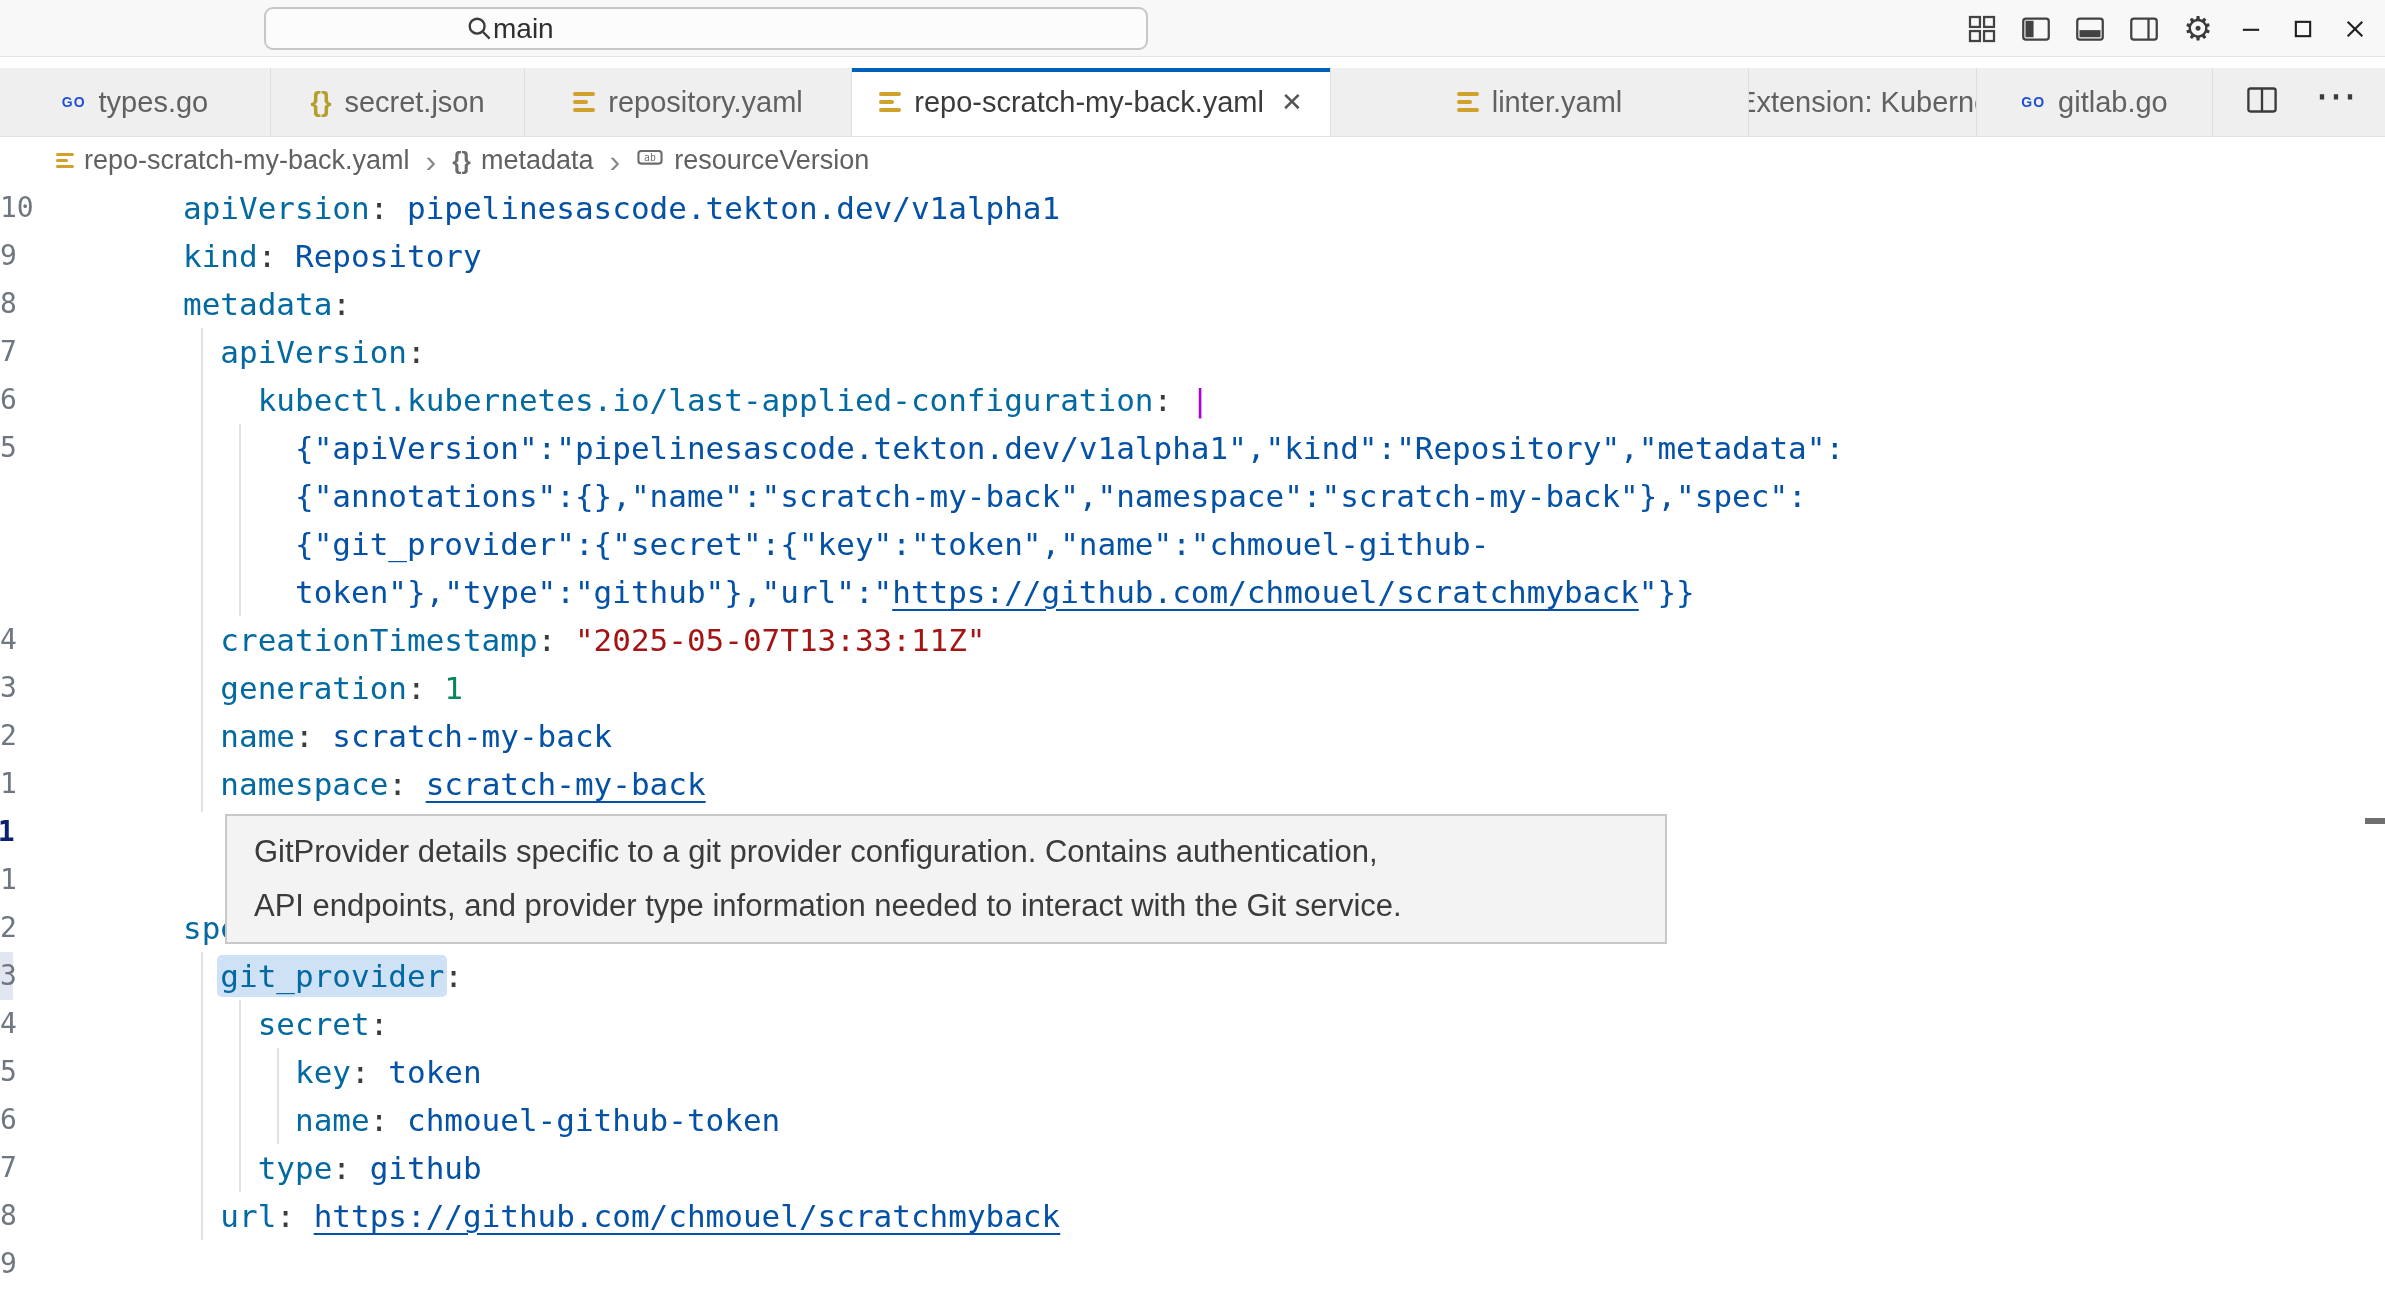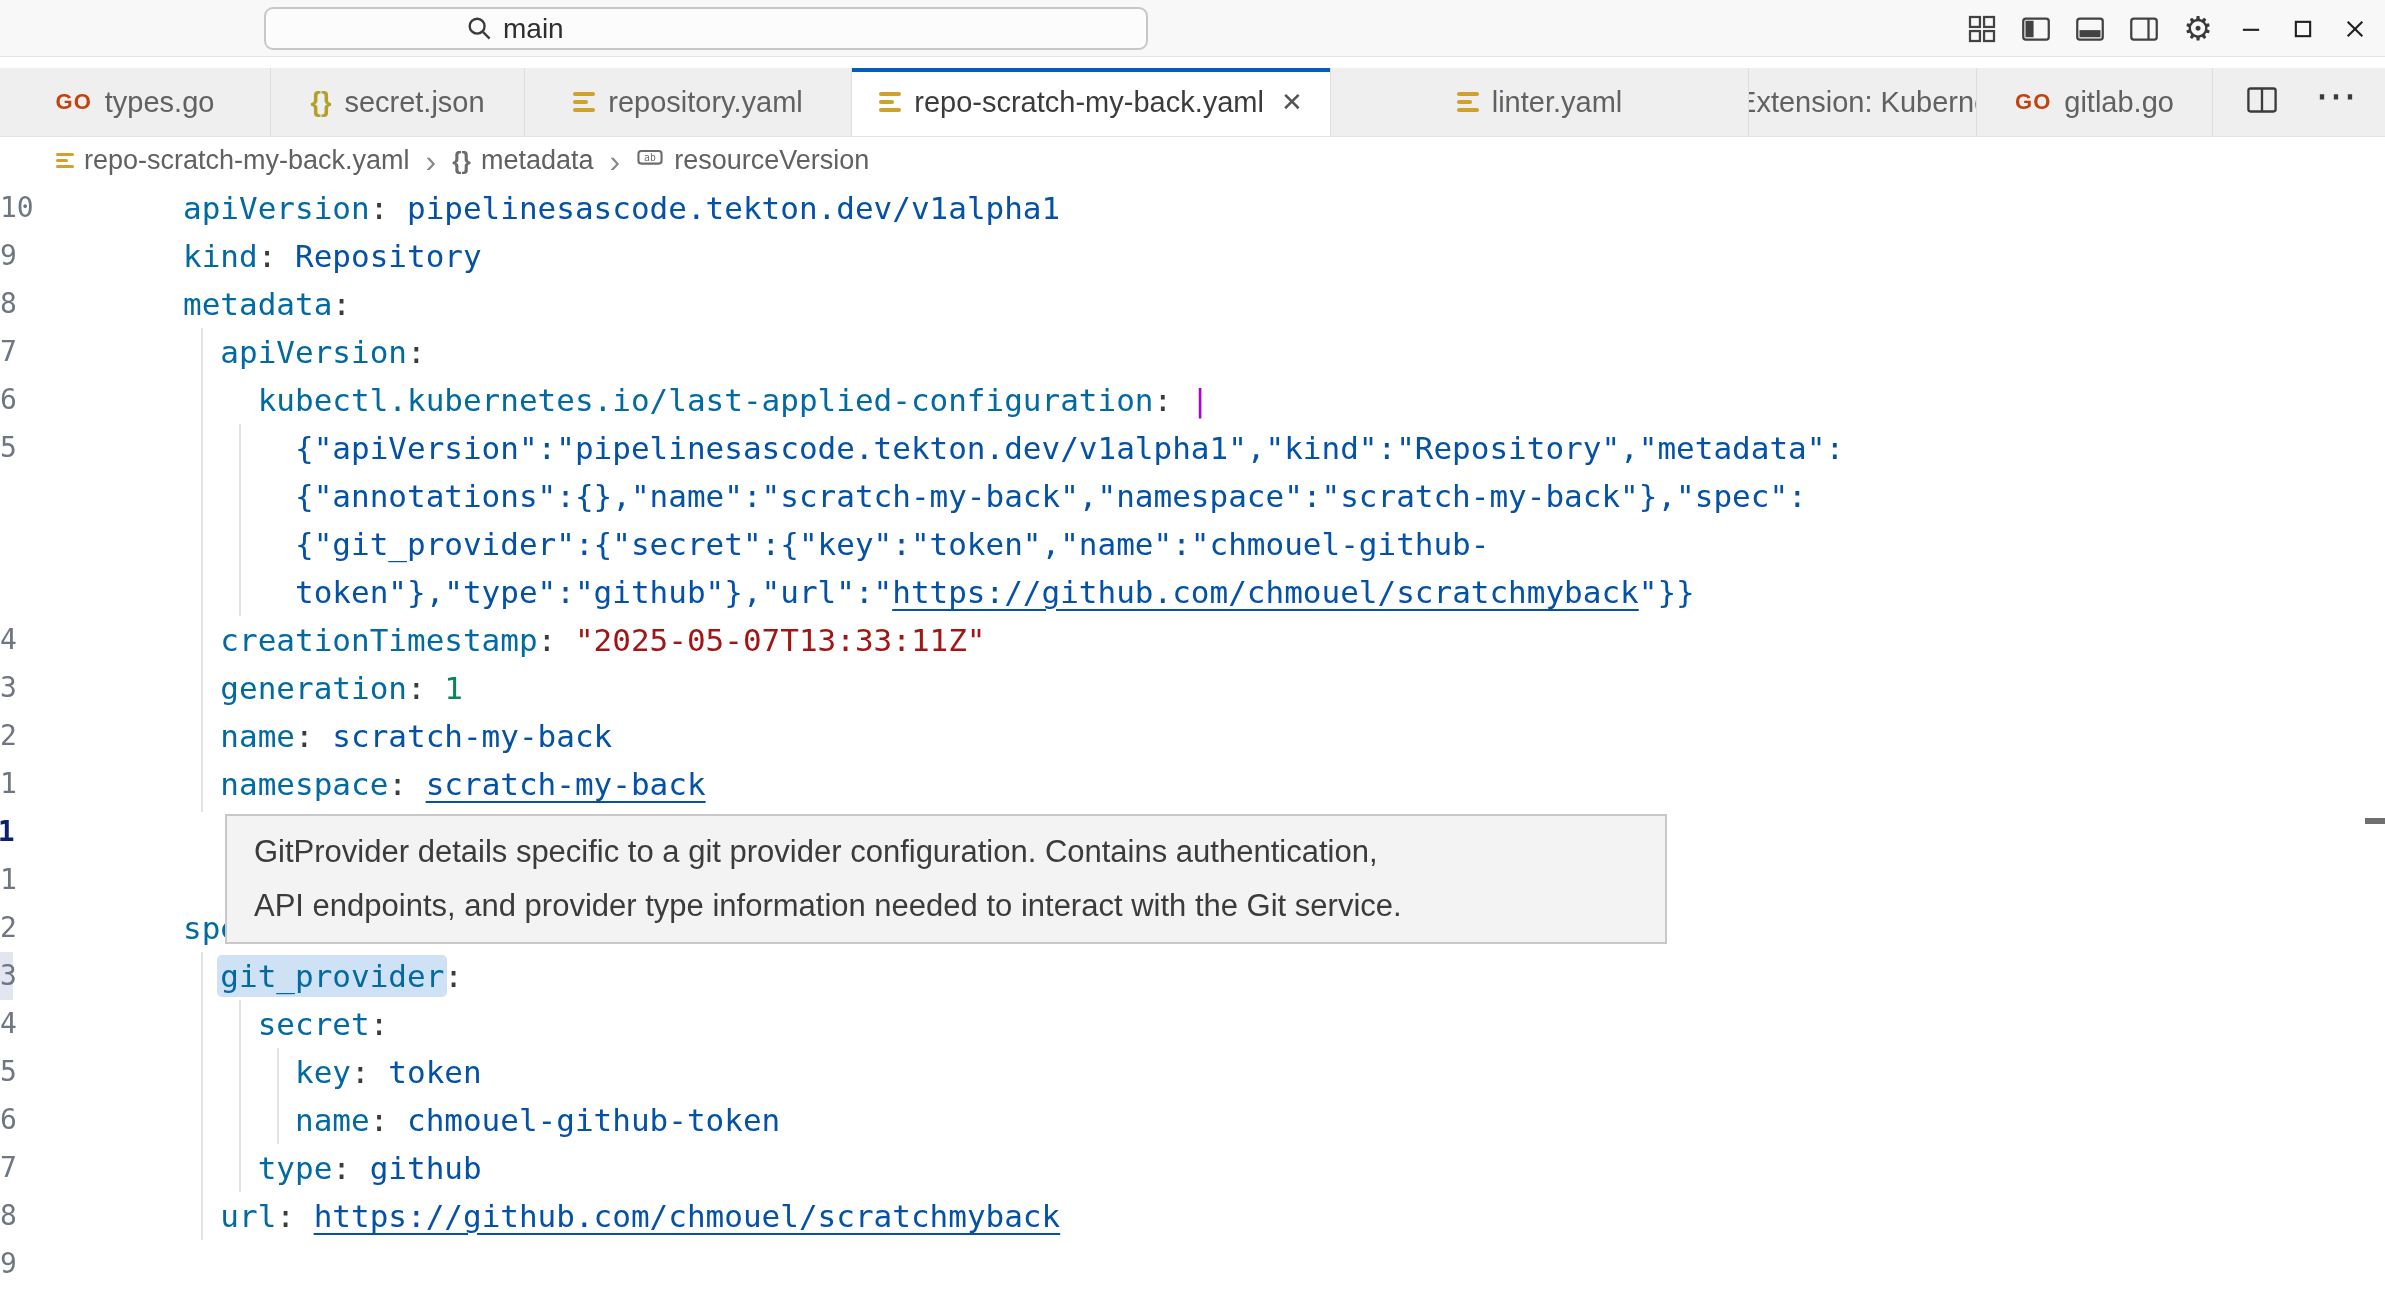--- a/index.html
+++ b/index.html
@@ -3,21 +3,21 @@
 <meta charset="utf-8">
 <style>
   *{box-sizing:border-box;margin:0;padding:0}
   html,body{width:2385px;height:1290px;background:#fff;font-family:"Liberation Sans",sans-serif;overflow:hidden}
   body{position:relative}
 
   
   .titlebar{position:absolute;top:0;left:0;right:0;height:57px;background:#f8f8f8;border-bottom:1px solid #e4e4e4;z-index:8}
   .cmdcenter{position:absolute;left:264px;top:7px;width:884px;height:43px;border:2px solid #c7c7c7;border-radius:9px;background:#fcfcfc;display:flex;align-items:center;cursor:pointer}
   .cmdcenter .search-ic{margin-left:200px;display:inline-flex}
-  .cmdlabel{font-size:28px;color:#2f2f2f;margin-left:10px}
+  .cmdlabel{font-size:28px;color:#2f2f2f;}
   .tb-actions{position:absolute;right:8px;top:0;height:57px;display:flex;align-items:center;gap:8px}
   .tbtn{width:46px;height:44px;display:inline-flex;align-items:center;justify-content:center;border-radius:6px}
   .gear{font-size:33px;color:#3a3a3a;line-height:1}
   .winbtn{width:44px;height:44px;display:inline-flex;align-items:center;justify-content:center}
 
   
   .band{position:absolute;top:57px;left:0;right:0;height:11px;background:#fff}
 
   
   .tabbar{position:absolute;top:68px;left:0;right:0;height:69px;background:#efefef;display:flex;align-items:stretch;border-bottom:1px solid #e2e2e2}
@@ -28,21 +28,21 @@
   .tab:nth-child(3){width:327px}
   .tab:nth-child(4){width:479px}
   .tab:nth-child(5){width:418px}
   .tab:nth-child(6){width:228px}
   .tab:nth-child(7){width:236px}
   .tab.active{background:#fff;color:#3b3b3b}
   .tab.active::before{content:"";position:absolute;top:0;left:0;right:0;height:4px;background:#005fb8}
   .tlabel{white-space:nowrap}
   .tclose{margin-left:4px;font-size:26px;color:#555}
   .ticon{display:inline-flex;align-items:center;justify-content:center}
-  .tgo{color:#c2410c;font-weight:700;font-size:22px;letter-spacing:1px}
+  .tgo{color:#1d4ed8;font-weight:700;font-size:14px;letter-spacing:1px}
   .tjson{color:#b3a02c;font-weight:700;font-size:27px}
   .tyaml{flex-direction:column;gap:4px}
   .tyaml i{display:block;width:22px;height:4px;background:#d0a12b;border-radius:2px}
   .tyaml i:nth-child(2){width:15px;align-self:flex-start}
   .tab-spacer{flex:1}
   .tabactions{display:flex;align-items:center;gap:36px;padding:0 32px}
   .more{font-size:42px;color:#3b3b3b;line-height:0.5;padding-bottom:14px}
 
   
   .breadcrumbs{position:absolute;top:137px;left:0;right:0;height:47px;background:#fff;display:flex;align-items:center;padding-left:56px;gap:12px;font-size:27px;color:#616161;z-index:3}

